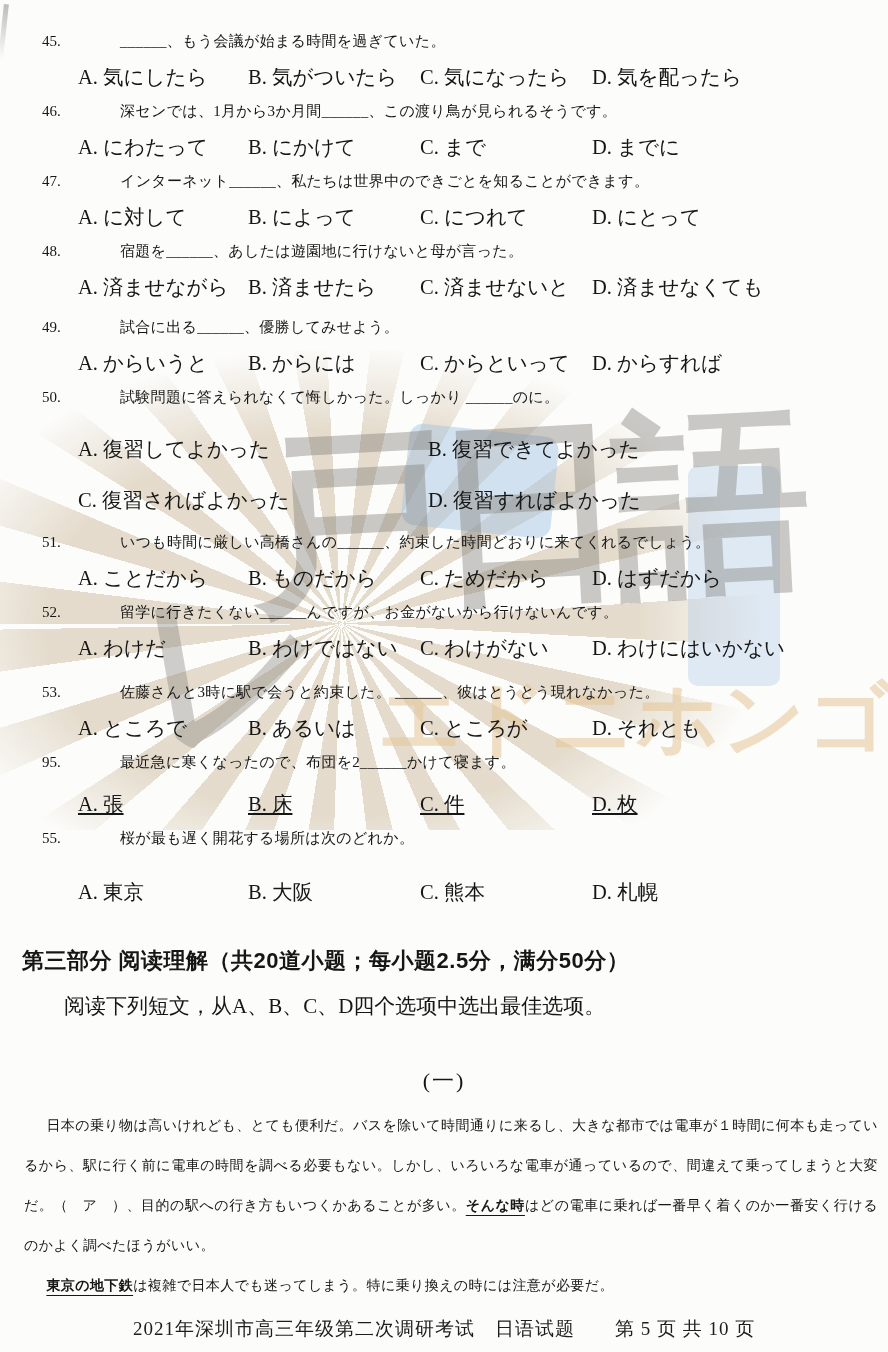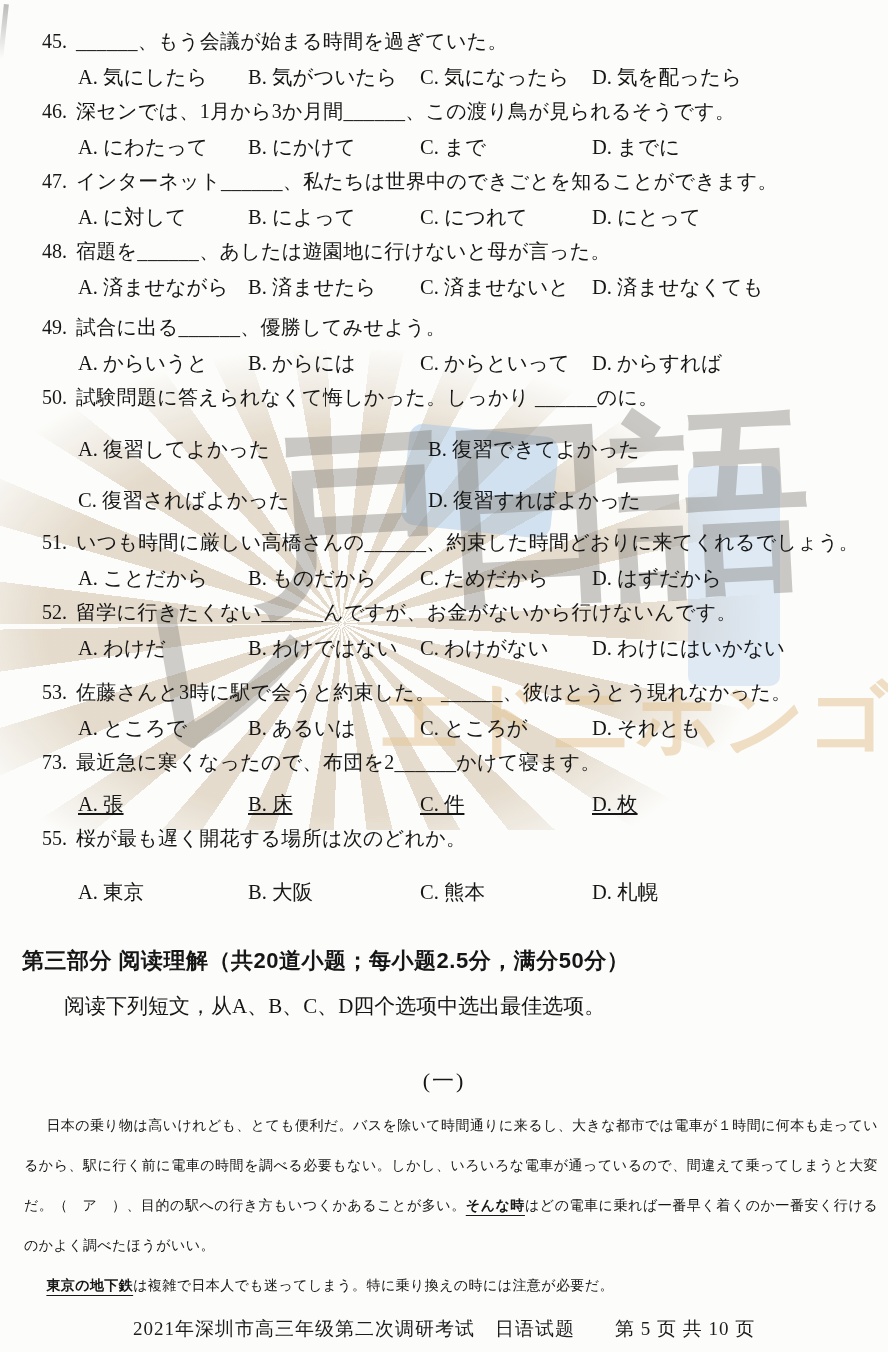--- a/index.html
+++ b/index.html
@@ -40,21 +40,21 @@
     position:absolute;left:378px;top:664px;
     font-family:"DejaVu Sans","Liberation Sans",sans-serif;font-weight:700;
     font-size:82px;letter-spacing:2px;white-space:nowrap;
     color:rgba(228,196,150,0.55);
   }
   .scan-streak{position:absolute;left:1px;top:4px;width:5px;height:55px;
     background:linear-gradient(rgba(110,110,110,0.45),rgba(110,110,110,0));
     transform:rotate(6deg);}
   
   .content{position:relative;z-index:2;padding-top:24px;}
-  .stem{display:flex;align-items:center;height:35px;font-size:20px;white-space:nowrap;}
+  .stem{display:flex;align-items:center;height:35px;font-size:15px;white-space:nowrap;gap:44px;}
   .q-num{margin-left:42px;width:34px;flex:none;}
   .q-text{letter-spacing:0.3px;}
   .opts{display:grid;margin-left:78px;height:35px;align-items:center;
         font-size:20.5px;white-space:nowrap;}
   .cols4{grid-template-columns:170px 172px 172px auto;}
   .cols2{grid-template-columns:350px auto;margin-top:16px;}
   .q-49{margin-top:6px;}
   .q-51{margin-top:8px;}
   .q-53{margin-top:10px;}
   .q-54 .opts{margin-top:6px;text-decoration:underline;}
@@ -196,21 +196,21 @@
           </div>
           <div class="opts cols4">
             <span>A. ところで</span>
             <span>B. あるいは</span>
             <span>C. ところが</span>
             <span>D. それとも</span>
           </div>
         </div>
         <div class="question q-54">
           <div class="stem">
-            <span class="q-num">73.</span>
+            <span class="q-num">95.</span>
             <span class="q-text">最近急に寒くなったので、布団を2______かけて寝ます。</span>
           </div>
           <div class="opts cols4">
             <span>A. 張</span>
             <span>B. 床</span>
             <span>C. 件</span>
             <span>D. 枚</span>
           </div>
         </div>
         <div class="question q-55">

